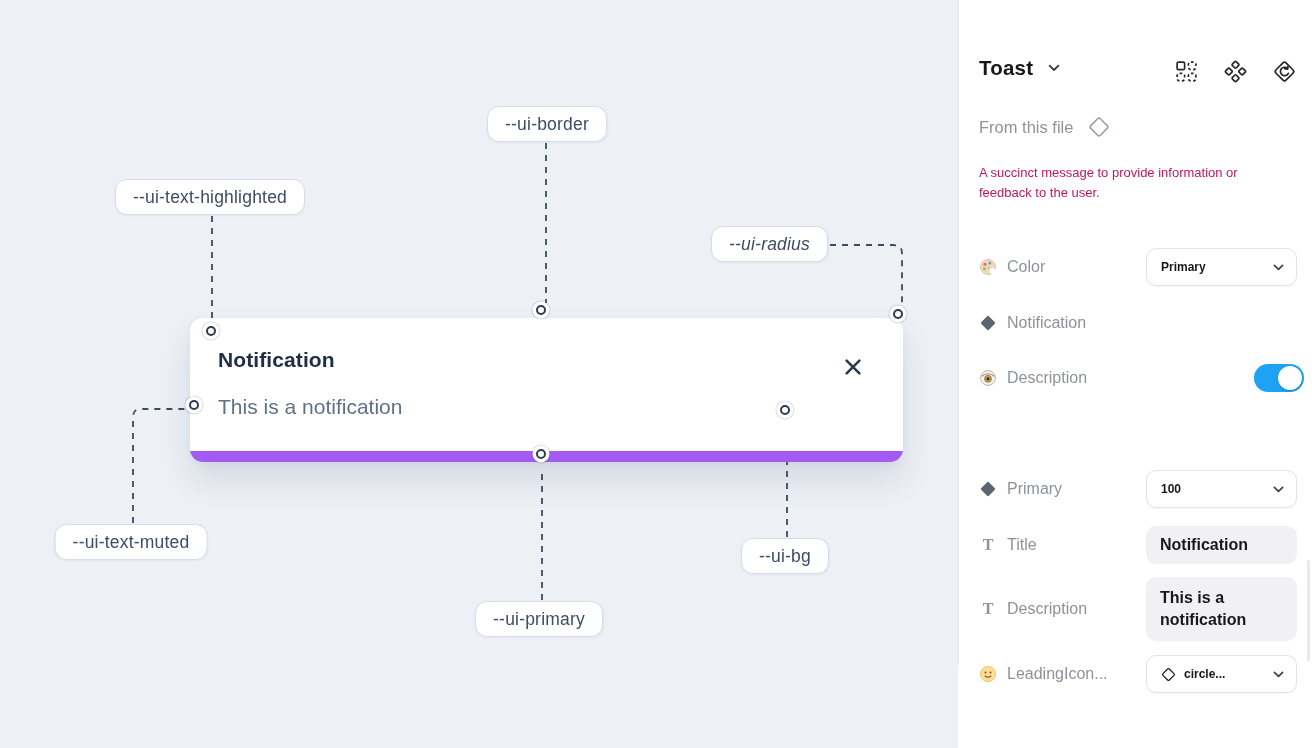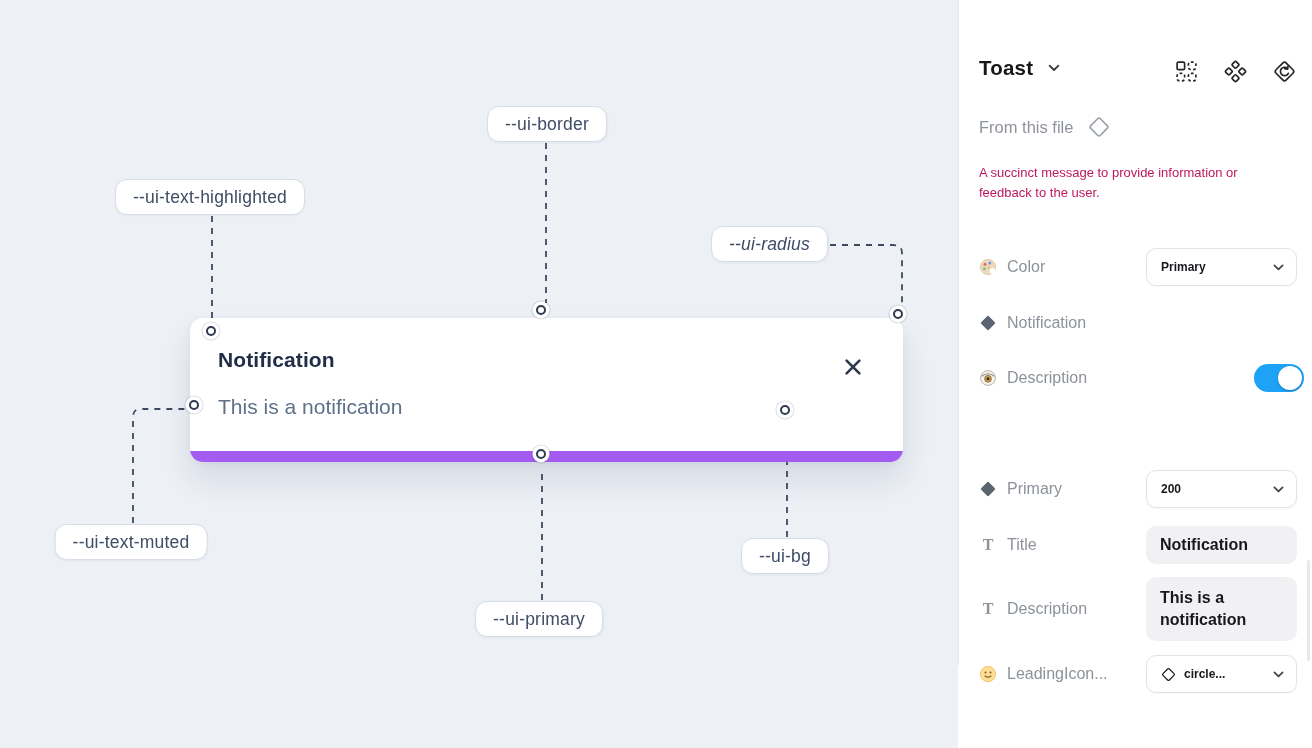--- a/index.html
+++ b/index.html
@@ -217,21 +217,21 @@
 
 
     <div class="prop-row" style="top:470px;height:38px">
       <div class="prop-label">
         <span class="icon-18">
             <span class="diamond-prop"></span>
           </span>
         <span class="txt">Primary</span>
       </div>
       <div class="prop-control select">
-        <span class="val">200</span>
+        <span class="val">100</span>
         <span class="chev">
             <svg width="11" height="7" viewBox="0 0 11 7">
               <path d="M1.4 1.3 L5.5 5.4 L9.6 1.3" fill="none" stroke="currentColor" stroke-width="1.7" stroke-linecap="round" stroke-linejoin="round"></path>
             </svg>
           </span>
       </div>
     </div>
 
     <div class="prop-row" style="top:526px;height:38px">
       <div class="prop-label">

